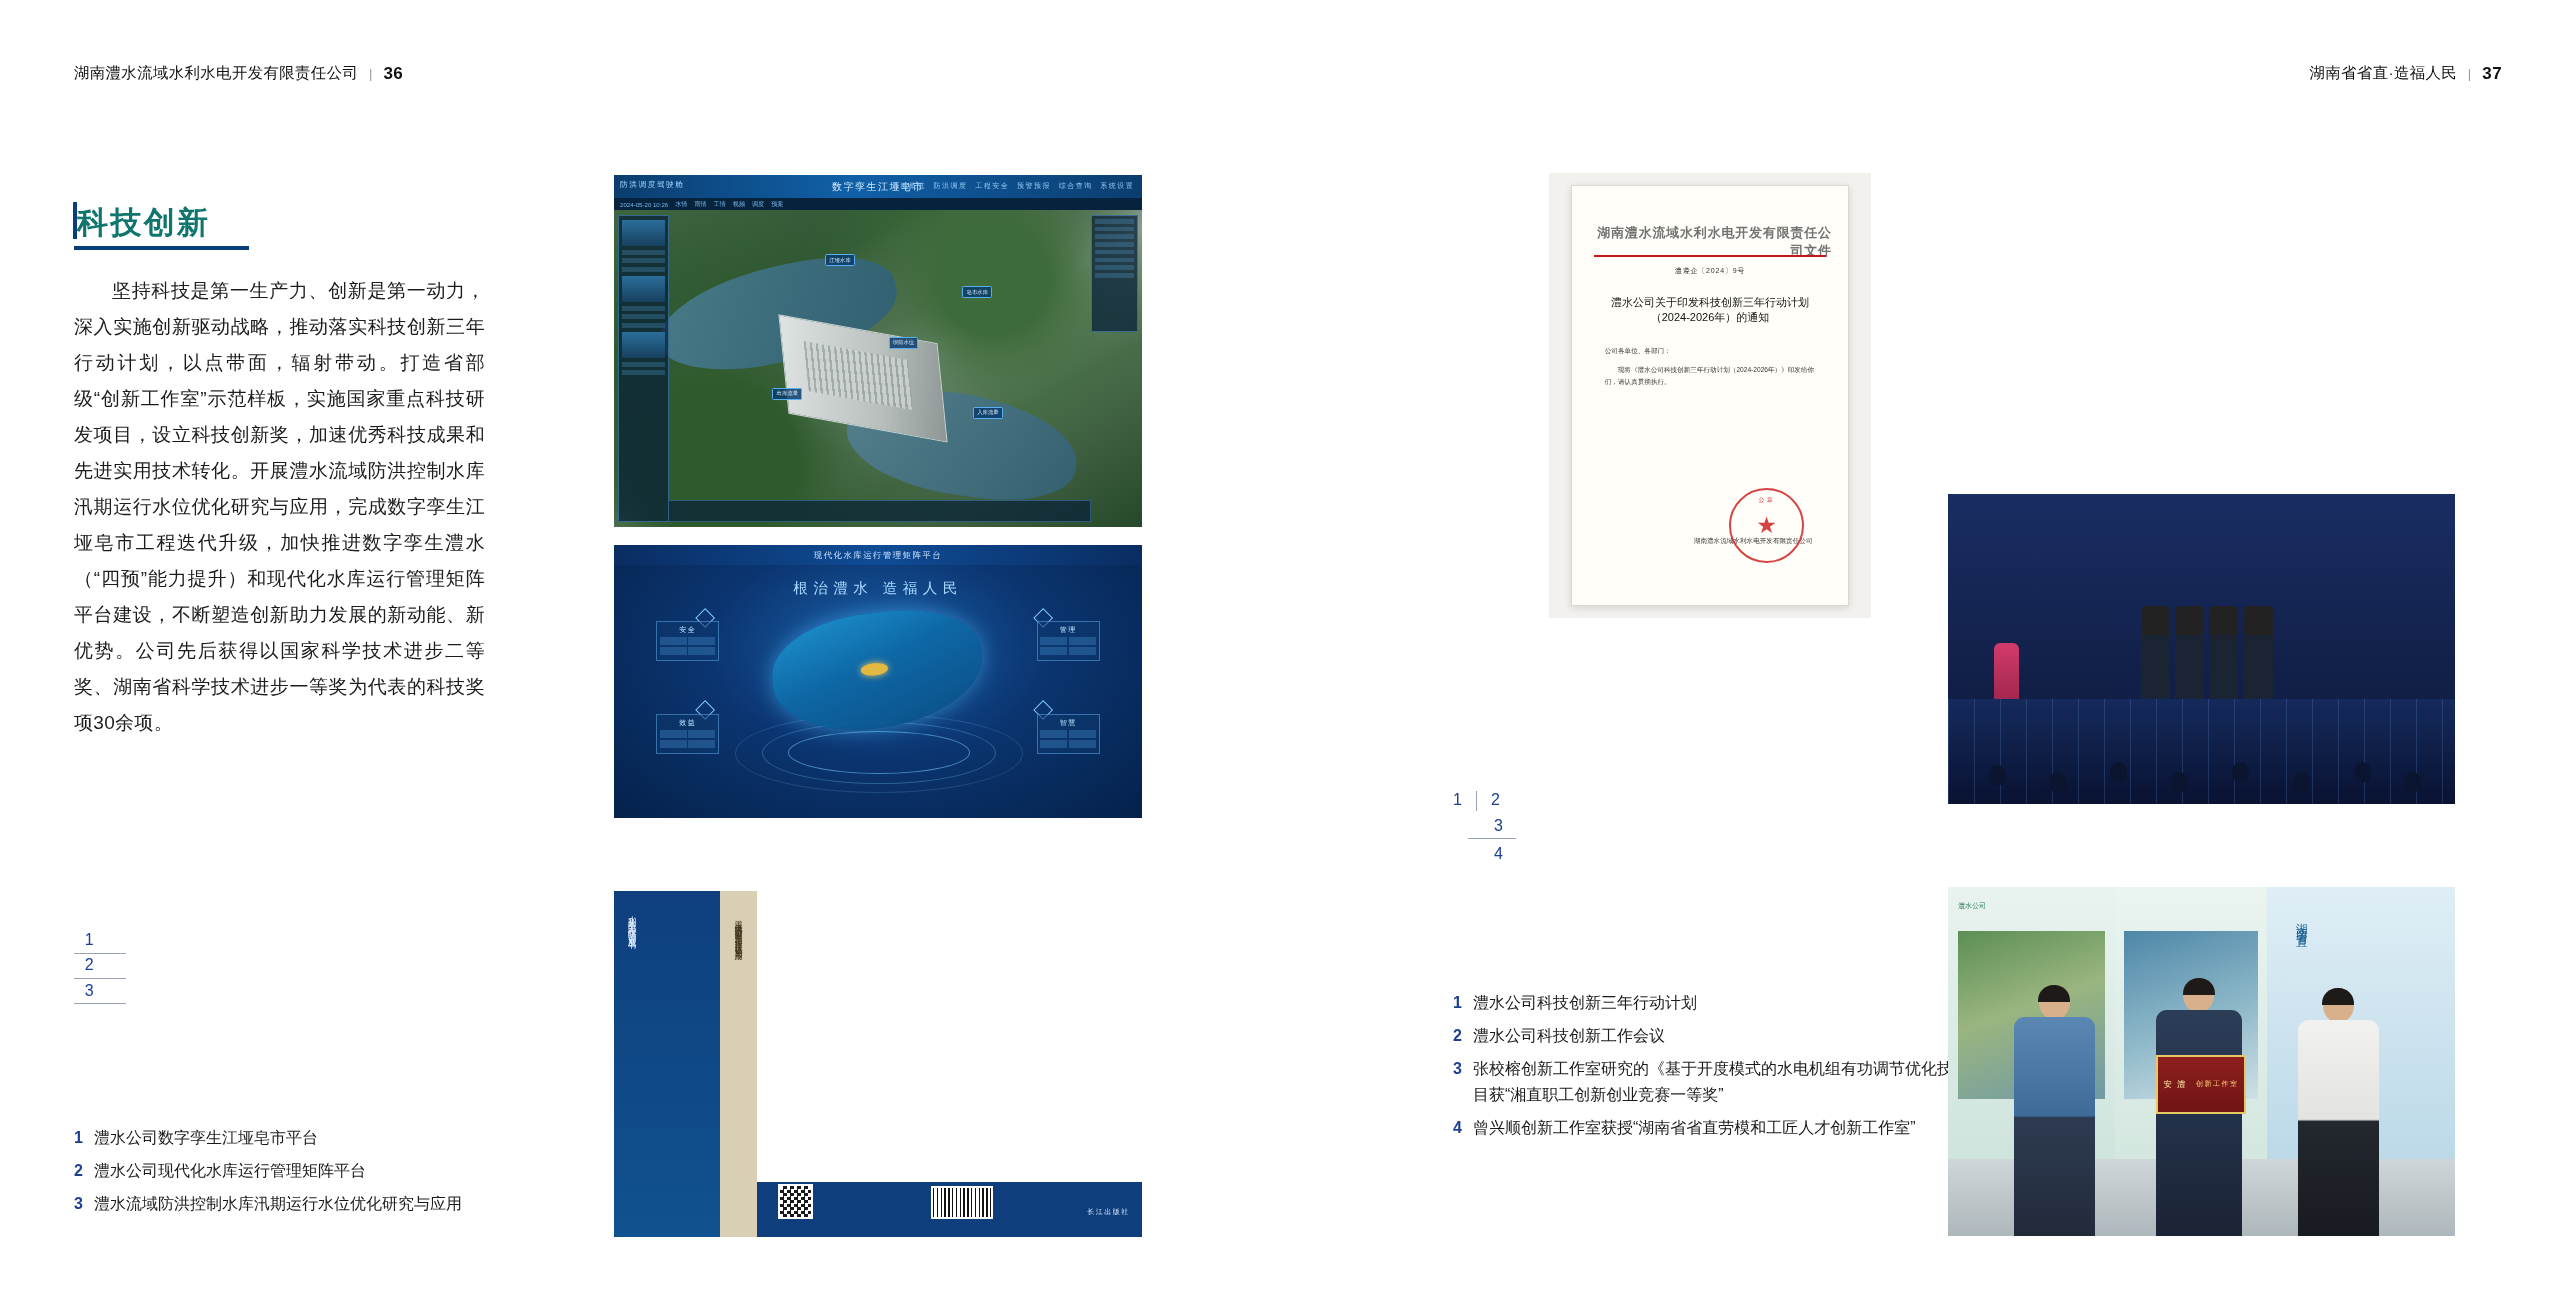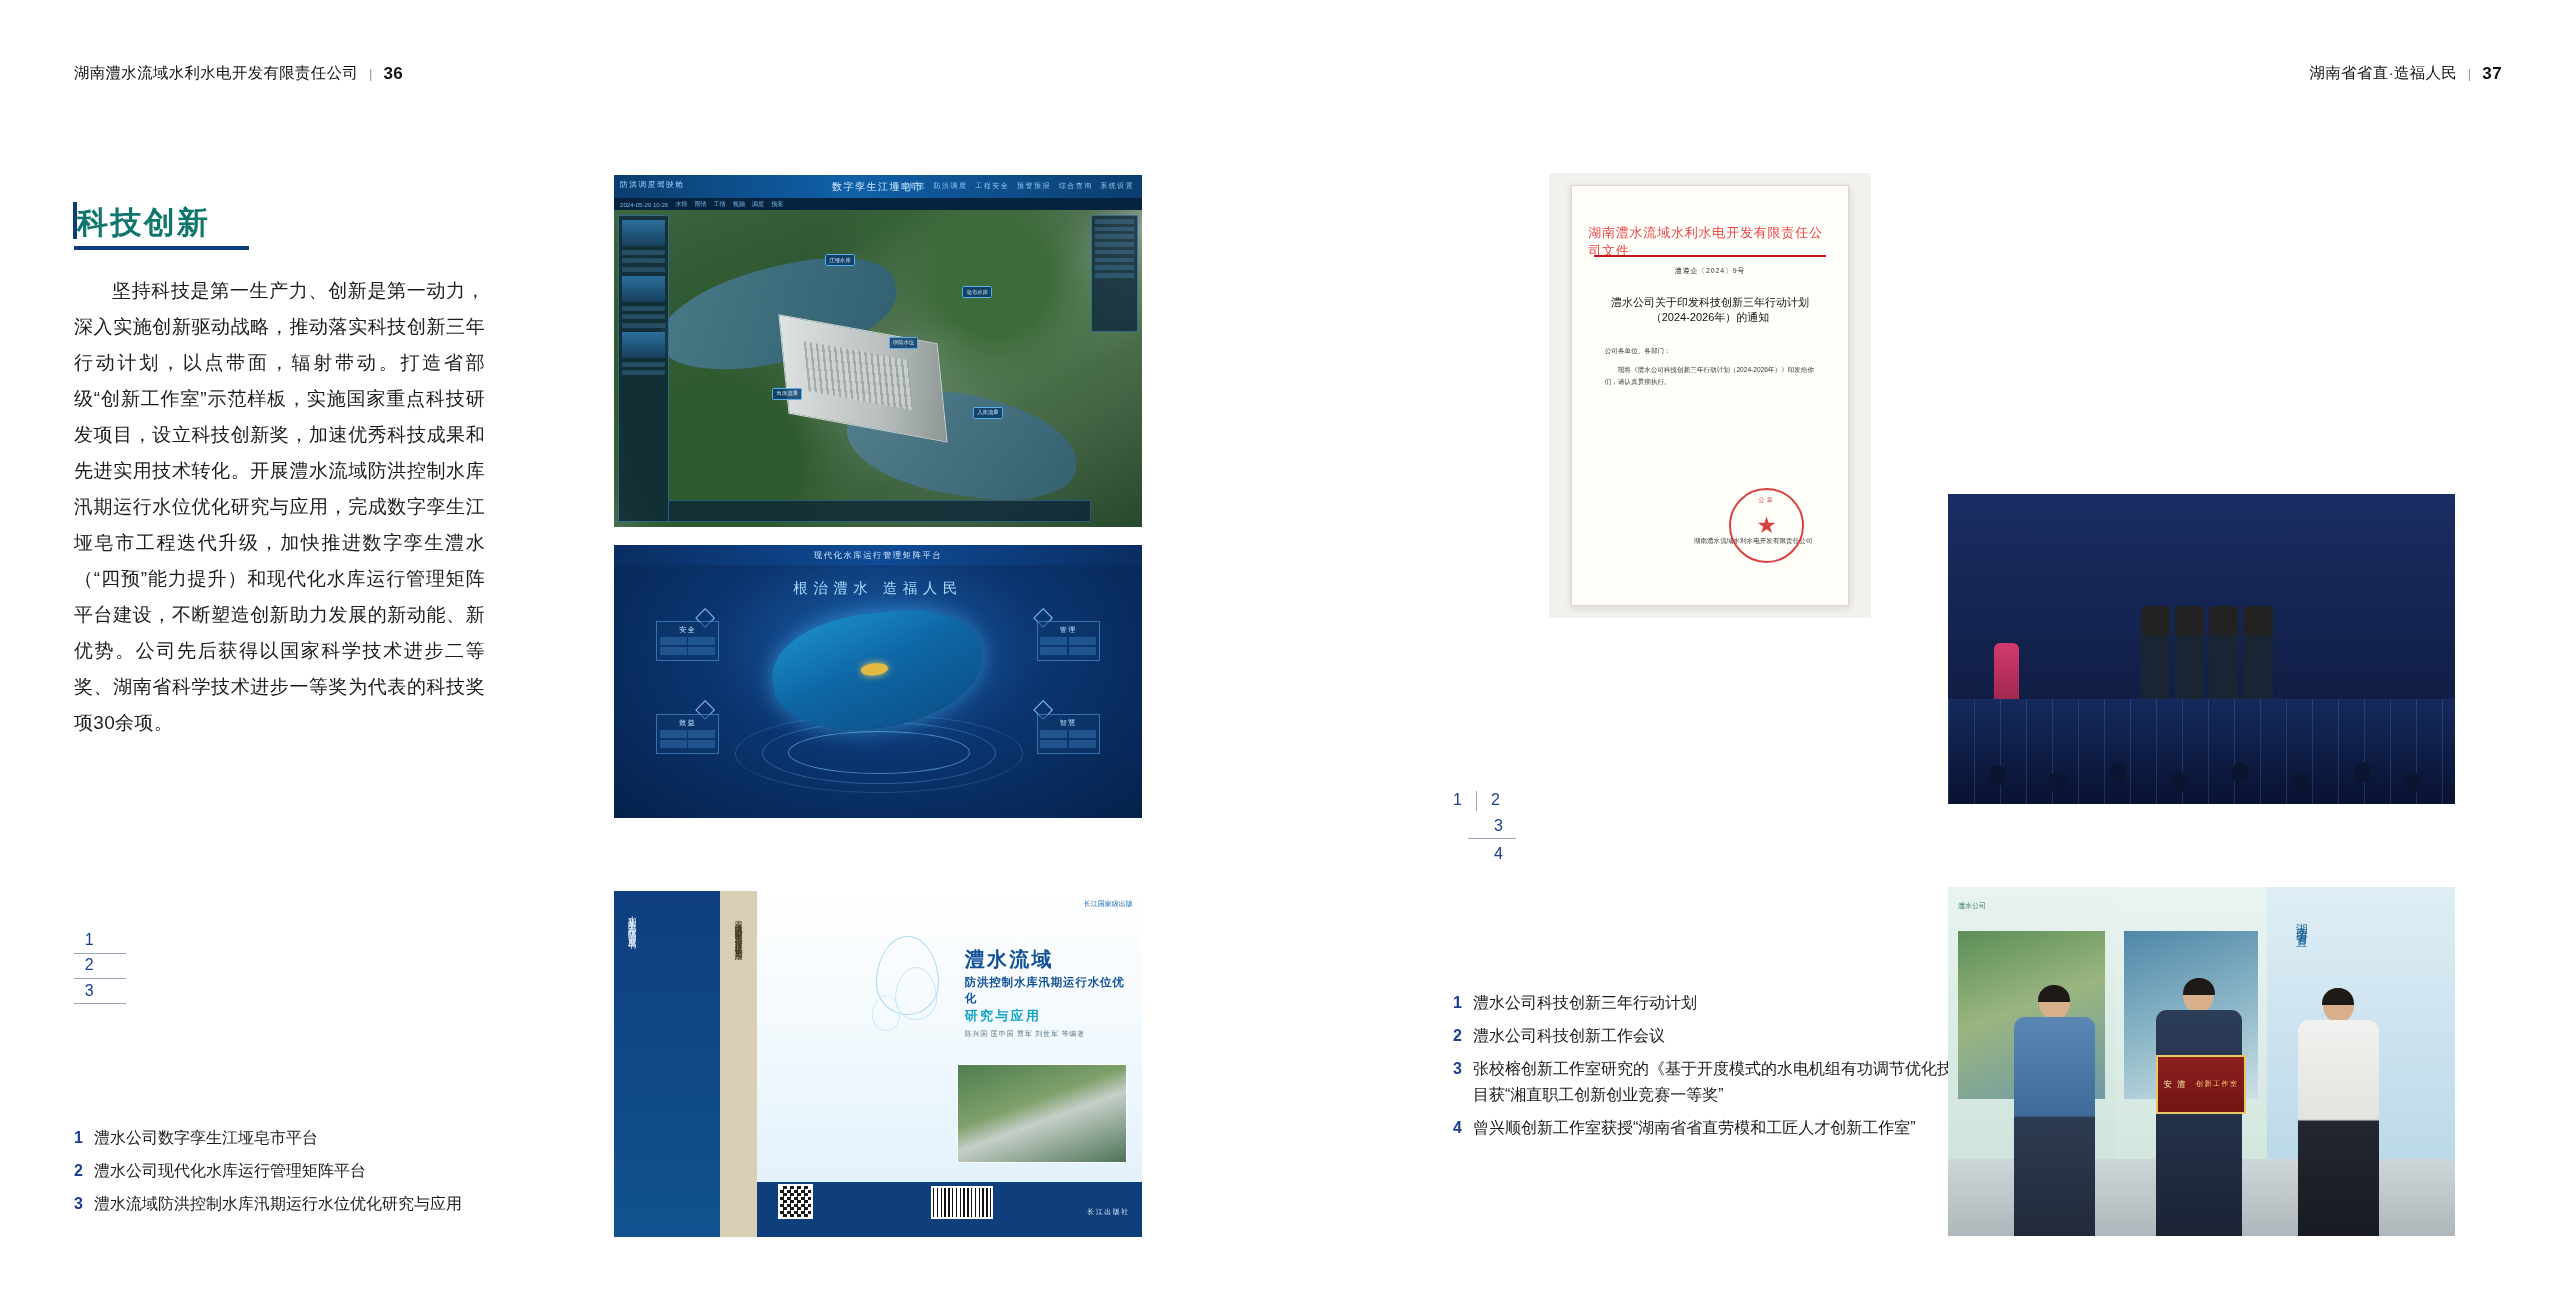--- a/index.html
+++ b/index.html
@@ -325,22 +325,22 @@
   
   .doc{
     background:#f2f1ed;
     display:flex;align-items:center;justify-content:center;
   }
   .doc-sheet{
     width:86%;height:94%;background:#fffef9;border:0.8px solid #ddd8cc;
     box-shadow:0 1.5px 7.7px rgba(0,0,0,.12);position:relative;
   }
   .doc-head{
-    position:absolute;left:6%;right:6%;top:9%;text-align:left;
-    color:#ef4444;font-size:13px;font-weight:normal;letter-spacing:0.8px;
+    position:absolute;left:6%;right:6%;top:9%;text-align:right;
+    color:#737373;font-size:13px;font-weight:bold;letter-spacing:0.8px;
   }
   .doc-rule{
     position:absolute;left:8%;right:8%;top:16.5%;height:1.5px;background:#c4161c;
   }
   .doc-no{
     position:absolute;left:0;right:0;top:19%;text-align:center;color:#333;font-size:7px;letter-spacing:0.8px;
   }
   .doc-title{
     position:absolute;left:12%;right:12%;top:26%;text-align:center;color:#111;
     font-size:11px;font-weight:normal;line-height:14.6px;
@@ -597,31 +597,20 @@
   </div>
 
   <div class="imgbox" style="left:614px; top:891px; width:528px; height:346px;">
     <div class="inner bk">
       <div class="bk-left">
         <div class="v">水利水电工程防洪调度丛书</div>
       </div>
       <div class="bk-spine">
         <div class="v">澧水流域防洪控制水库汛期运行水位优化研究与应用</div>
       </div>
-      <div class="bk-right">
-        <div class="bk-logo">长江国家级出版</div>
-        <div class="bk-drop"></div>
-        <div class="bk-drop d2"></div>
-        <div class="bk-drop d3"></div>
-        <div class="bk-title">澧水流域</div>
-        <div class="bk-sub">防洪控制水库汛期运行水位优化</div>
-        <div class="bk-sub2">研究与应用</div>
-        <div class="bk-authors">陈兴国  匡申国  曹军  刘世军  等编著</div>
-        <div class="bk-photo"></div>
-      </div>
       <div class="bk-bottom"></div>
       <div class="bk-qr"></div>
       <div class="bk-barcode"></div>
       <div class="bk-press">长江出版社</div>
     </div>
   </div>
 </div>
 
 <div class="page page-right">
 

